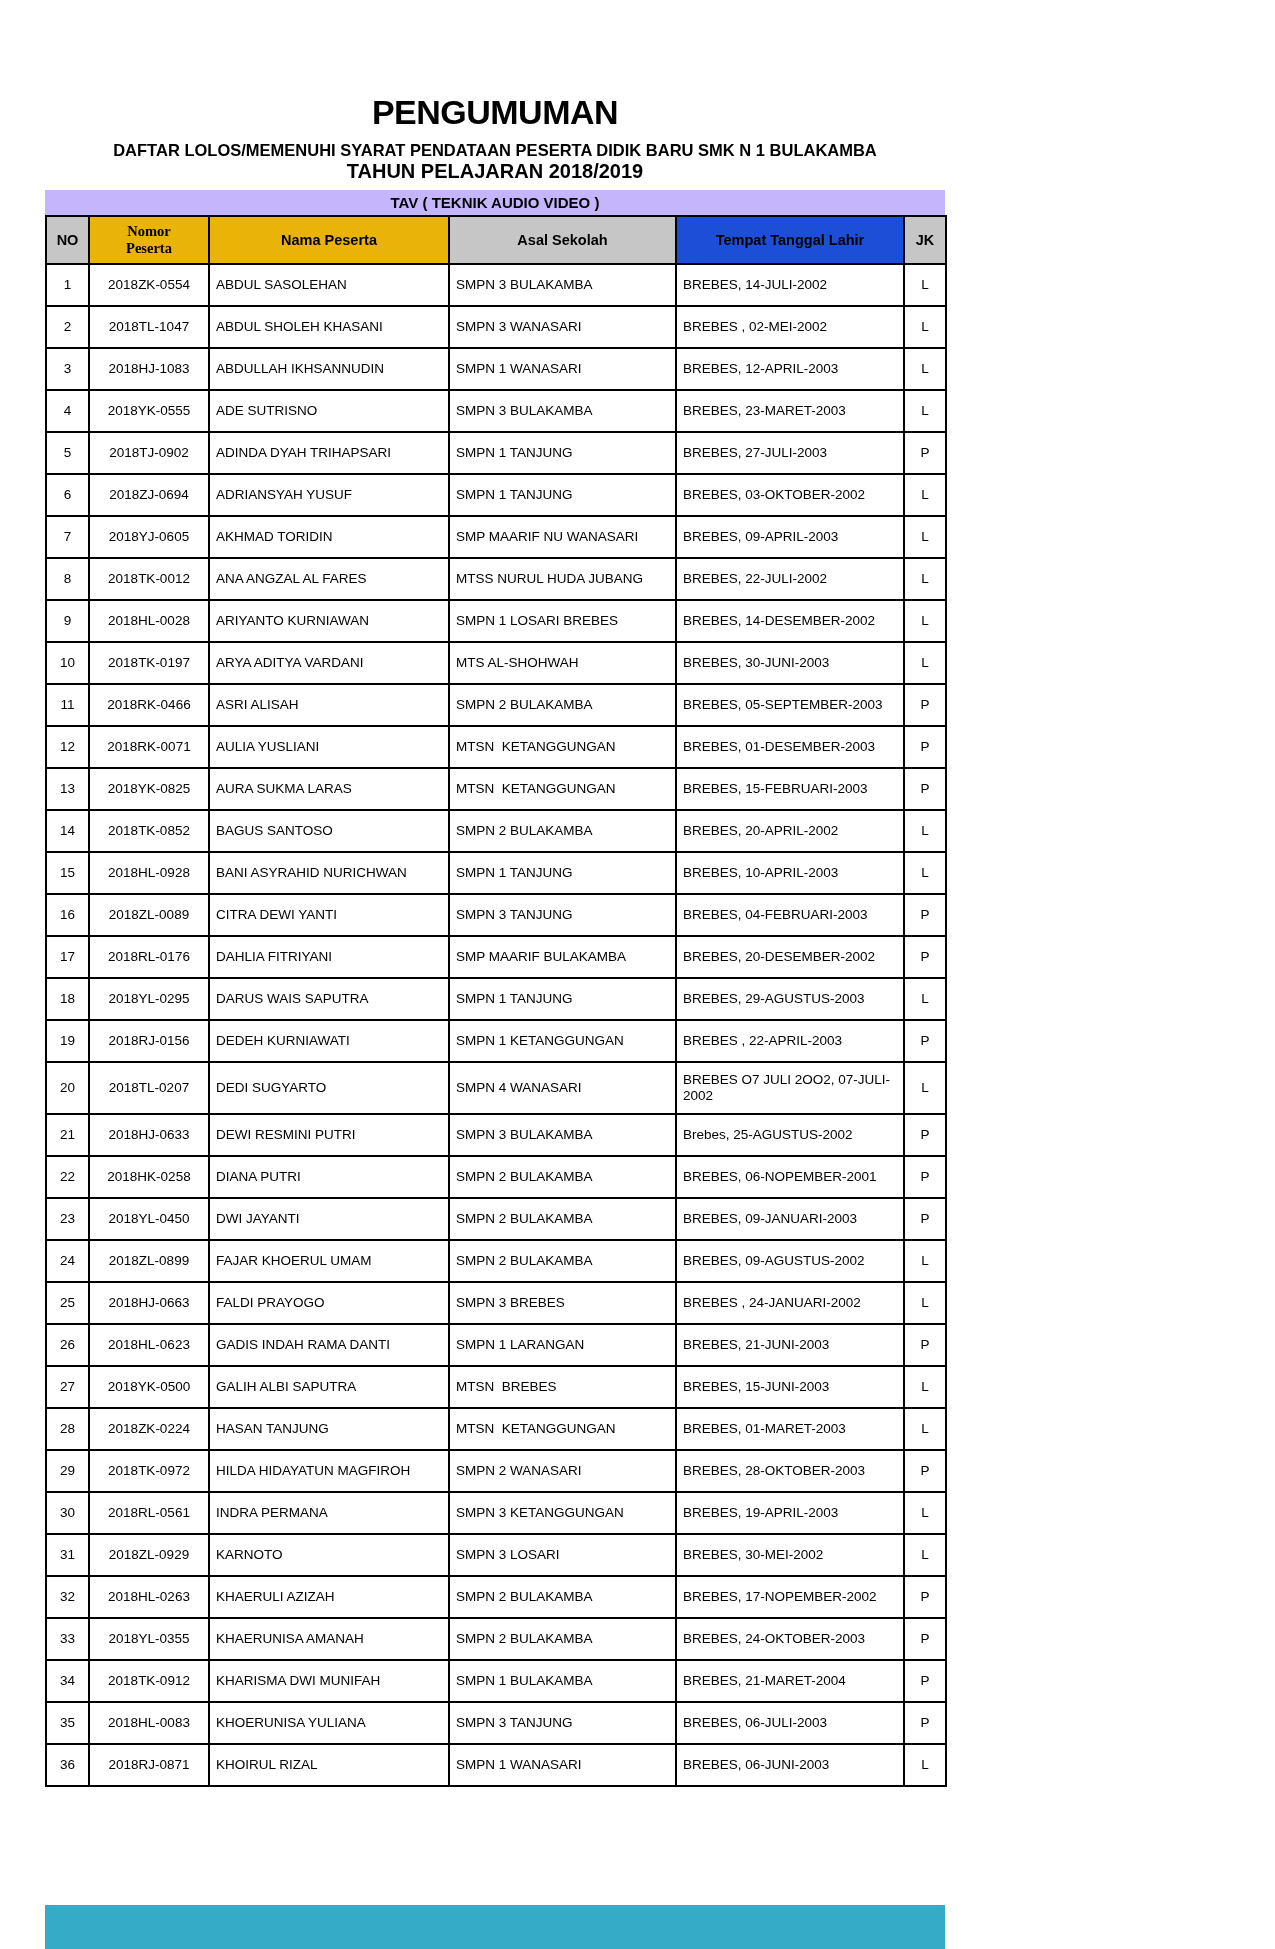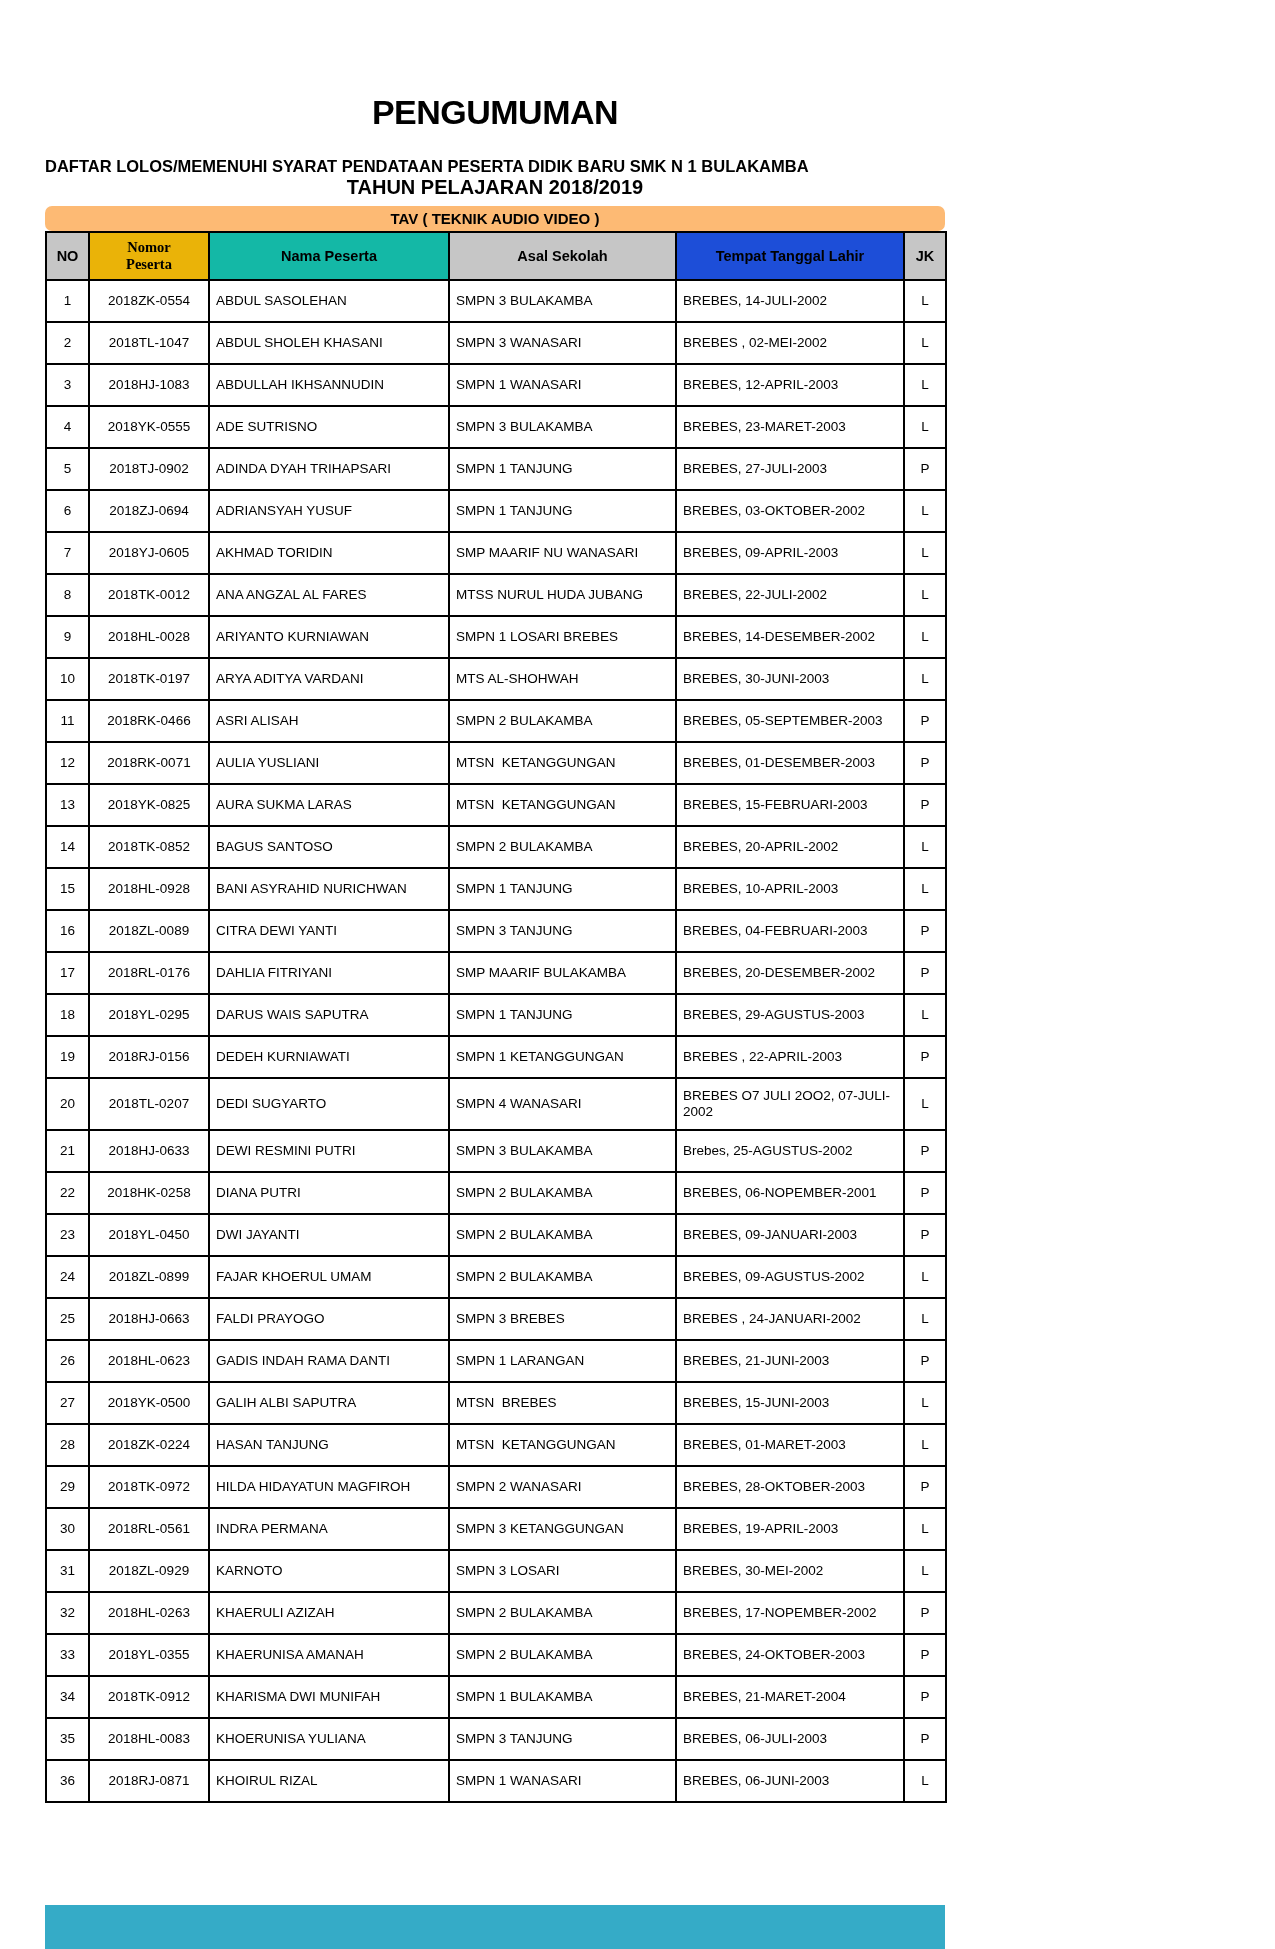--- a/index.html
+++ b/index.html
@@ -21,22 +21,22 @@
   .doc-title {
     margin: 0;
     padding-top: 92px;
     text-align: center;
     font-size: 34px;
     font-weight: bold;
     letter-spacing: -0.5px;
     line-height: 40px;
   }
   .doc-sub1 {
-    margin-top: 25px;
-    text-align: left;
+    margin-top: 9px;
+    text-align: center;
     font-size: 16.5px;
     font-weight: bold;
     line-height: 19px;
   }
   .doc-sub2 {
     margin-top: 0;
     text-align: center;
     font-size: 20px;
     font-weight: bold;
     line-height: 23px;
@@ -90,36 +90,36 @@
 </style>
 </head>
 <body>
 
 <div class="page">
   <div class="content">
 
     <h1 class="doc-title">PENGUMUMAN</h1>
     <div class="doc-sub1">DAFTAR LOLOS/MEMENUHI SYARAT PENDATAAN PESERTA DIDIK BARU SMK N 1 BULAKAMBA</div>
     <div class="doc-sub2">TAHUN PELAJARAN 2018/2019</div>
-    <div class="program-banner" style="background: #fdba74; border-radius: 7px;">TAV ( TEKNIK AUDIO VIDEO )</div>
+    <div class="program-banner" style="background: #c4b5fd;">TAV ( TEKNIK AUDIO VIDEO )</div>
 
     <table class="students">
       <colgroup>
         <col style="width:43px">
         <col style="width:120px">
         <col style="width:240px">
         <col style="width:227px">
         <col style="width:228px">
         <col style="width:42px">
       </colgroup>
       <thead>
         <tr>
           <th class="c0" style="background: rgb(198, 198, 198);">NO</th>
           <th class="c1" style="background: #eab308; font-family: Liberation Serif, serif;">Nomor Peserta</th>
-          <th class="c2" style="background: #14b8a6; text-align: center;">Nama Peserta</th>
+          <th class="c2" style="background: #eab308; text-align: center;">Nama Peserta</th>
           <th class="c3" style="background: rgb(198, 198, 198);">Asal Sekolah</th>
           <th class="c4" style="background: #1d4ed8;">Tempat Tanggal Lahir</th>
           <th class="c5" style="background: rgb(198, 198, 198);">JK</th>
         </tr>
       </thead>
       <tbody>
           <tr>
             <td class="c0">1</td>
             <td class="c1">2018ZK-0554</td>
             <td class="c2">ABDUL SASOLEHAN</td>

